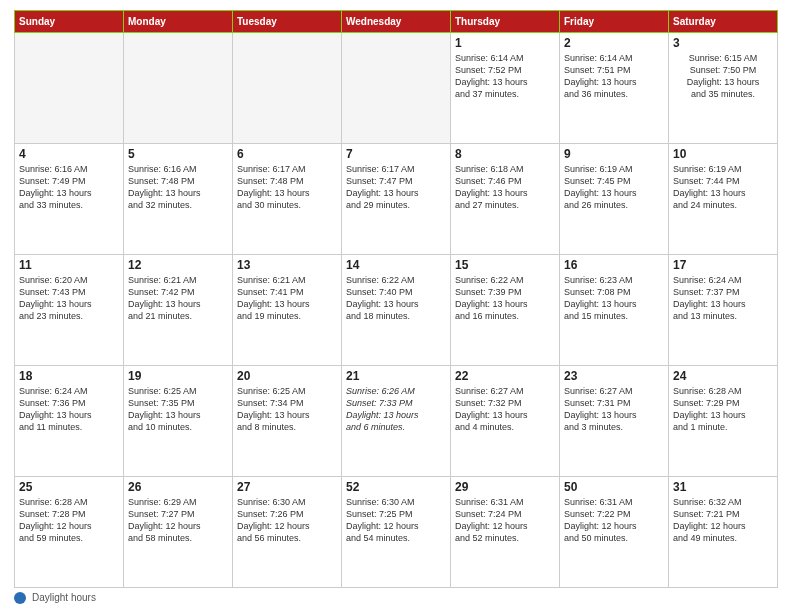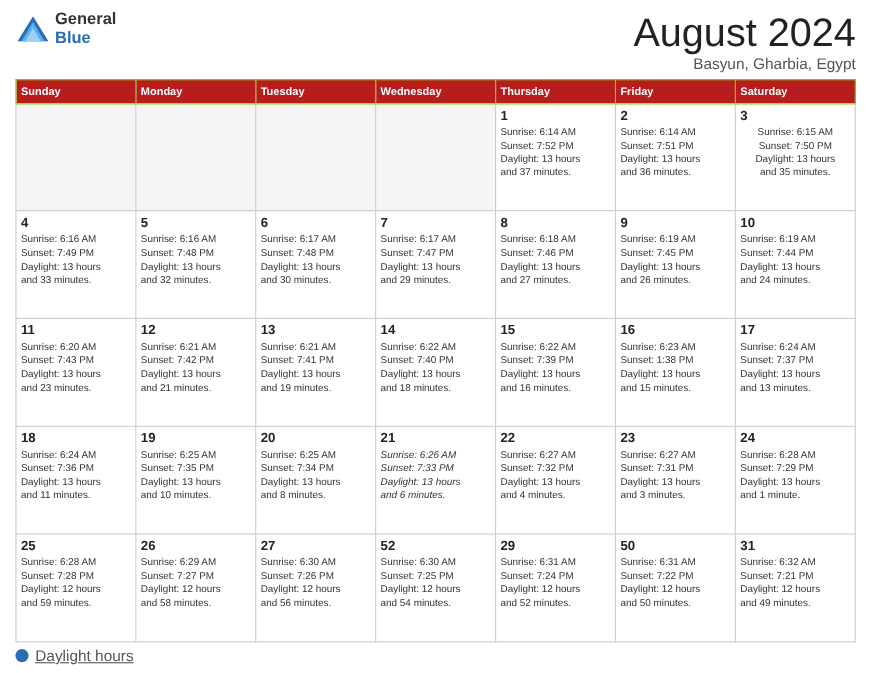--- a/index.html
+++ b/index.html
@@ -98,56 +98,37 @@
       margin-bottom: 2px;
     }
     .day-info {
       font-size: 9px;
       color: #333;
       line-height: 1.35;
     }
     .footer {
       display: flex;
       justify-content: flex-start;
-      align-items: center;
       margin-top: 4px;
-      font-size: 14px;
+      font-size: 10px;
       color: #555;
       gap: 6px;
-      text-decoration: underline;
     }
     .footer-icon {
       width: 12px;
       height: 12px;
       background: #2a6db5;
       border-radius: 50%;
       display: inline-block;
     }
   </style>
 </head>
 <body>
 
 <div class="page">
-  <div class="header">
-    <div class="logo">
-      <svg class="logo-icon" viewBox="0 0 36 32">
-        <polygon points="18,2 34,28 2,28" fill="#2a6db5"></polygon>
-        <polygon points="18,8 30,28 6,28" fill="#5aaff0"></polygon>
-        <polygon points="18,14 26,28 10,28" fill="#fff" opacity="0.4"></polygon>
-      </svg>
-      <div class="logo-text">
-        <span class="logo-general">General</span>
-        <span class="logo-blue">Blue</span>
-      </div>
-    </div>
-    <div class="title-block">
-      <div class="main-title">August 2024</div>
-      <div class="subtitle">Basyun, Gharbia, Egypt</div>
-    </div>
-  </div>
 
   <table class="calendar">
     <thead>
       <tr>
       <th>Sunday</th>
           <th>Monday</th>
           <th>Tuesday</th>
           <th>Wednesday</th>
           <th>Thursday</th>
           <th>Friday</th>
@@ -265,21 +246,21 @@
           <td>
             <span class="day-num">15</span>
             <div class="day-info" style="white-space: pre-line;">Sunrise: 6:22 AM
 Sunset: 7:39 PM
 Daylight: 13 hours
 and 16 minutes.</div>
           </td>
           <td>
             <span class="day-num">16</span>
             <div class="day-info" style="white-space: pre-line;">Sunrise: 6:23 AM
-Sunset: 1:38 PM
+Sunset: 7:08 PM
 Daylight: 13 hours
 and 15 minutes.</div>
           </td>
           <td>
             <span class="day-num">17</span>
             <div class="day-info" style="white-space: pre-line;">Sunrise: 6:24 AM
 Sunset: 7:37 PM
 Daylight: 13 hours
 and 13 minutes.</div>
           </td>

